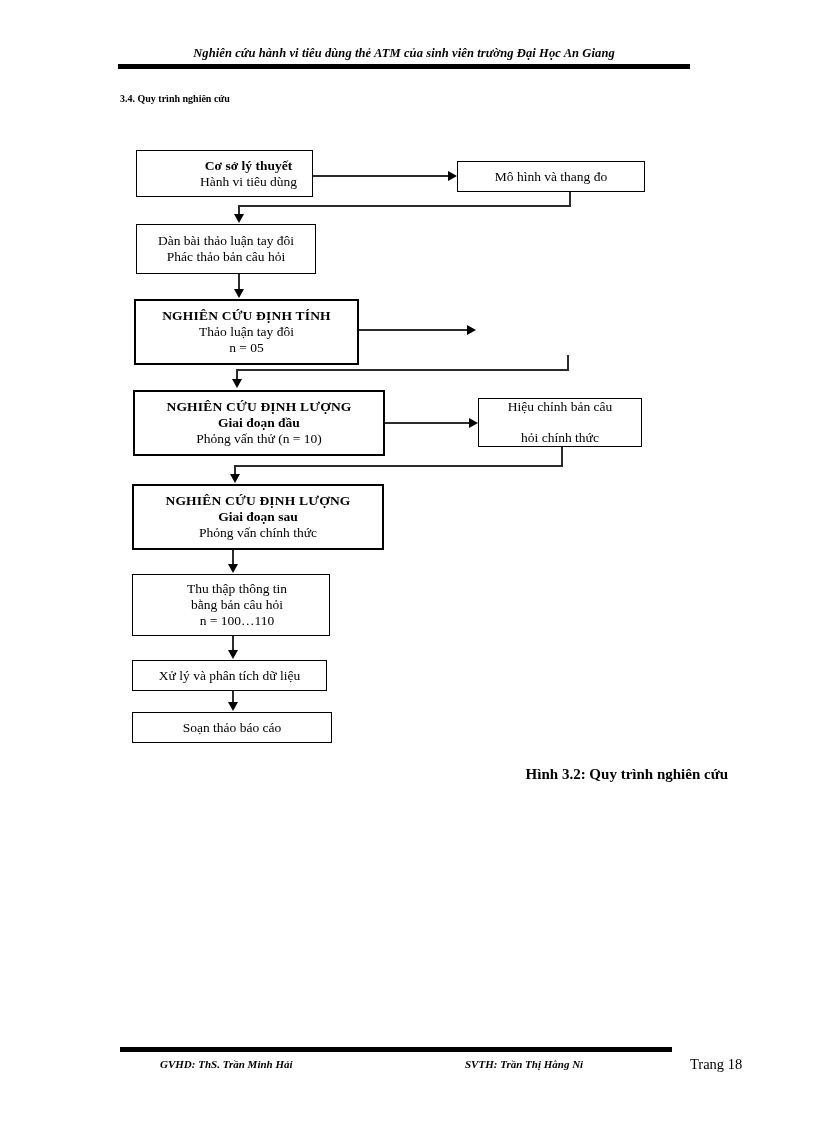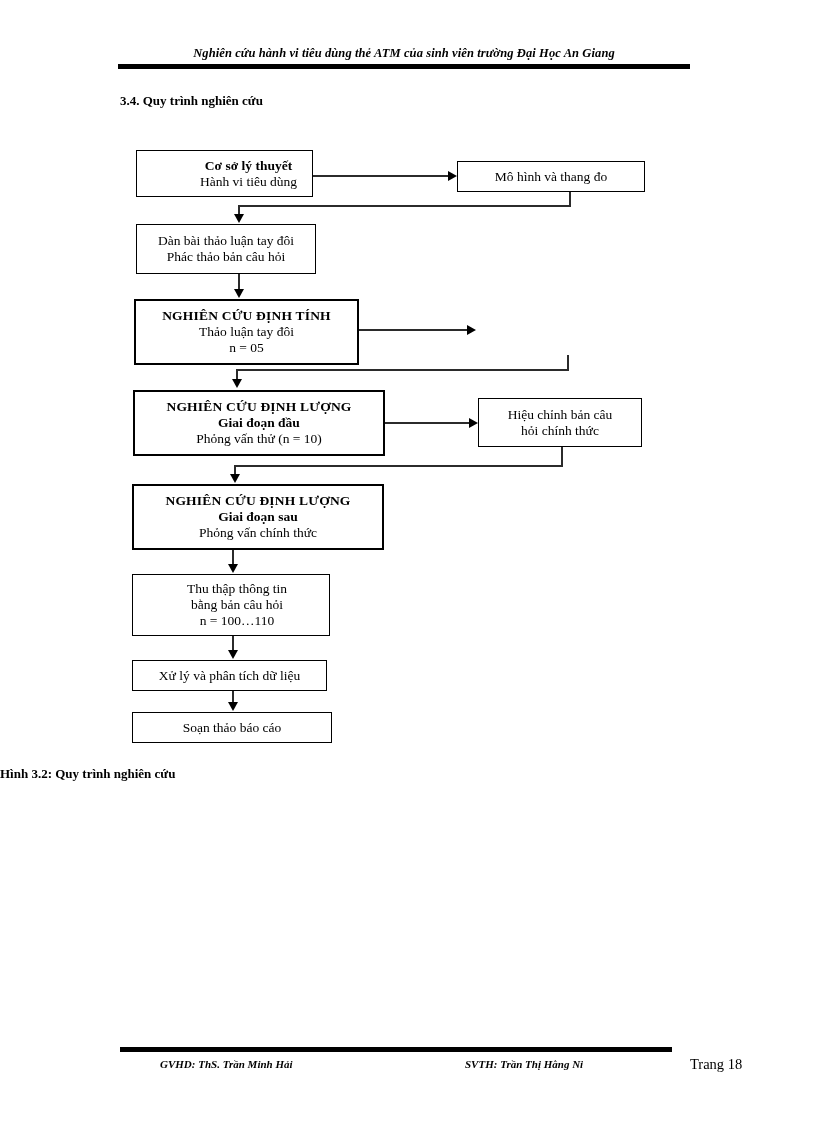--- a/index.html
+++ b/index.html
@@ -17,21 +17,21 @@
     font-size:12.5px;letter-spacing:.1px;white-space:nowrap;
   }
   .hdr-rule{
     position:absolute;left:118px;top:64px;width:572px;height:5px;
     background:#000;
   }
 
   
   .sec-title{
     position:absolute;left:120px;top:93px;
-    font-weight:bold;font-size:13px;
+    font-weight:bold;font-size:10px;
   }
 
   
   .diagram{position:absolute;left:0;top:0;width:816px;height:800px;}
 
   .box{
     position:absolute;box-sizing:border-box;background:#fff;
     border:1px solid #000;display:flex;flex-direction:column;
     align-items:center;justify-content:center;text-align:center;
     font-size:13.5px;line-height:1.18;z-index:3;
@@ -50,22 +50,22 @@
     border-top:9px solid #000;
   }
   .arr-r{
     position:absolute;width:0;height:0;z-index:2;
     border-top:5px solid transparent;border-bottom:5px solid transparent;
     border-left:9px solid #000;
   }
 
   
   .fig-cap{
-    position:absolute;left:0;top:766px;width:728px;text-align:left;
-    font-weight:bold;font-size:13px;
+    position:absolute;left:0;top:766px;width:728px;text-align:right;
+    font-weight:bold;font-size:15px;
   }
 
   
   .ftr-rule{
     position:absolute;left:120px;top:1047px;width:552px;height:5px;
     background:#000;
   }
   .ftr-left{
     position:absolute;left:160px;top:1058px;
     font-style:italic;font-weight:bold;font-size:11px;
@@ -110,21 +110,21 @@
       <span class="ln">n = 05</span>
     </div>
 
 
     <div class="box thick" style="left:133px;top:390px;width:252px;height:66px;">
       <span class="ln caps">NGHIÊN CỨU ĐỊNH LƯỢNG</span>
       <span class="ln b">Giai đoạn đầu</span>
       <span class="ln">Phỏng vấn thử (n = 10)</span>
     </div>
 
-    <div class="box" style="left:478px;top:398px;width:164px;height:49px;">
+    <div class="box" style="left:478px;top:398px;width:164px;height:49px;justify-content:space-between;">
       <span class="ln">Hiệu chỉnh bản câu</span>
       <span class="ln">hỏi chính thức</span>
     </div>
 
     <div class="box thick" style="left:132px;top:484px;width:252px;height:66px;">
       <span class="ln caps">NGHIÊN CỨU ĐỊNH LƯỢNG</span>
       <span class="ln b">Giai đoạn sau</span>
       <span class="ln">Phỏng vấn chính thức</span>
     </div>
 

